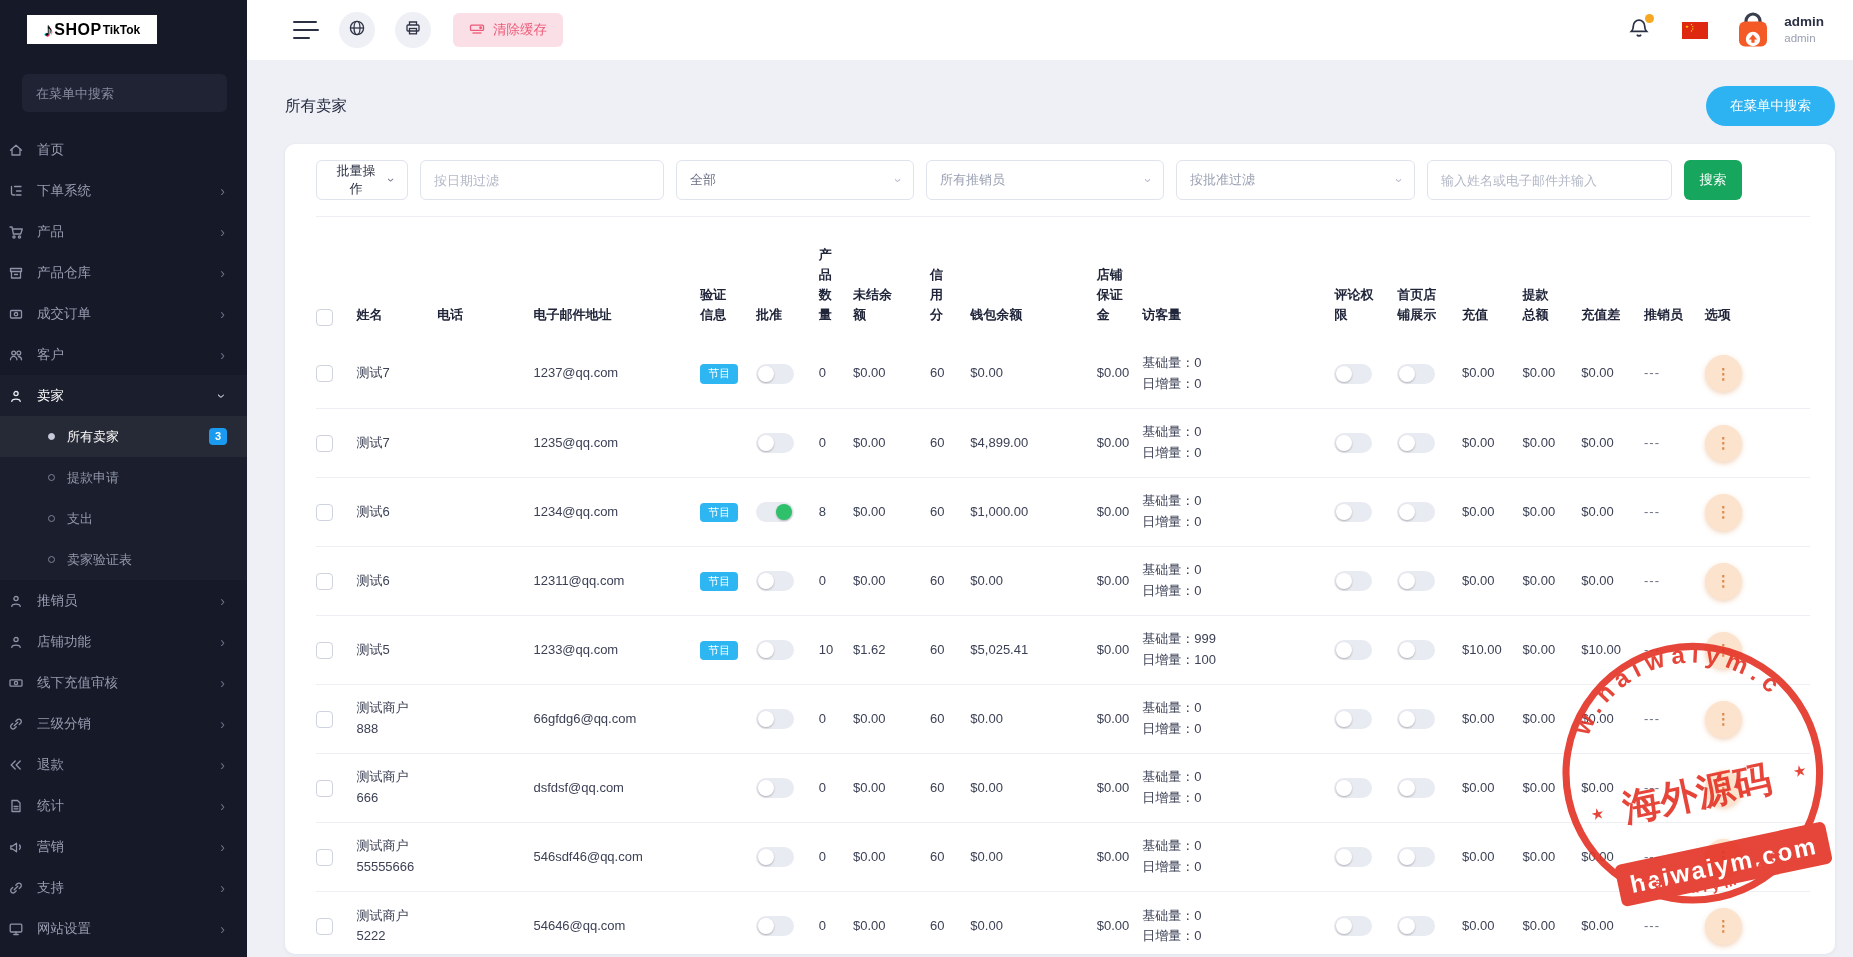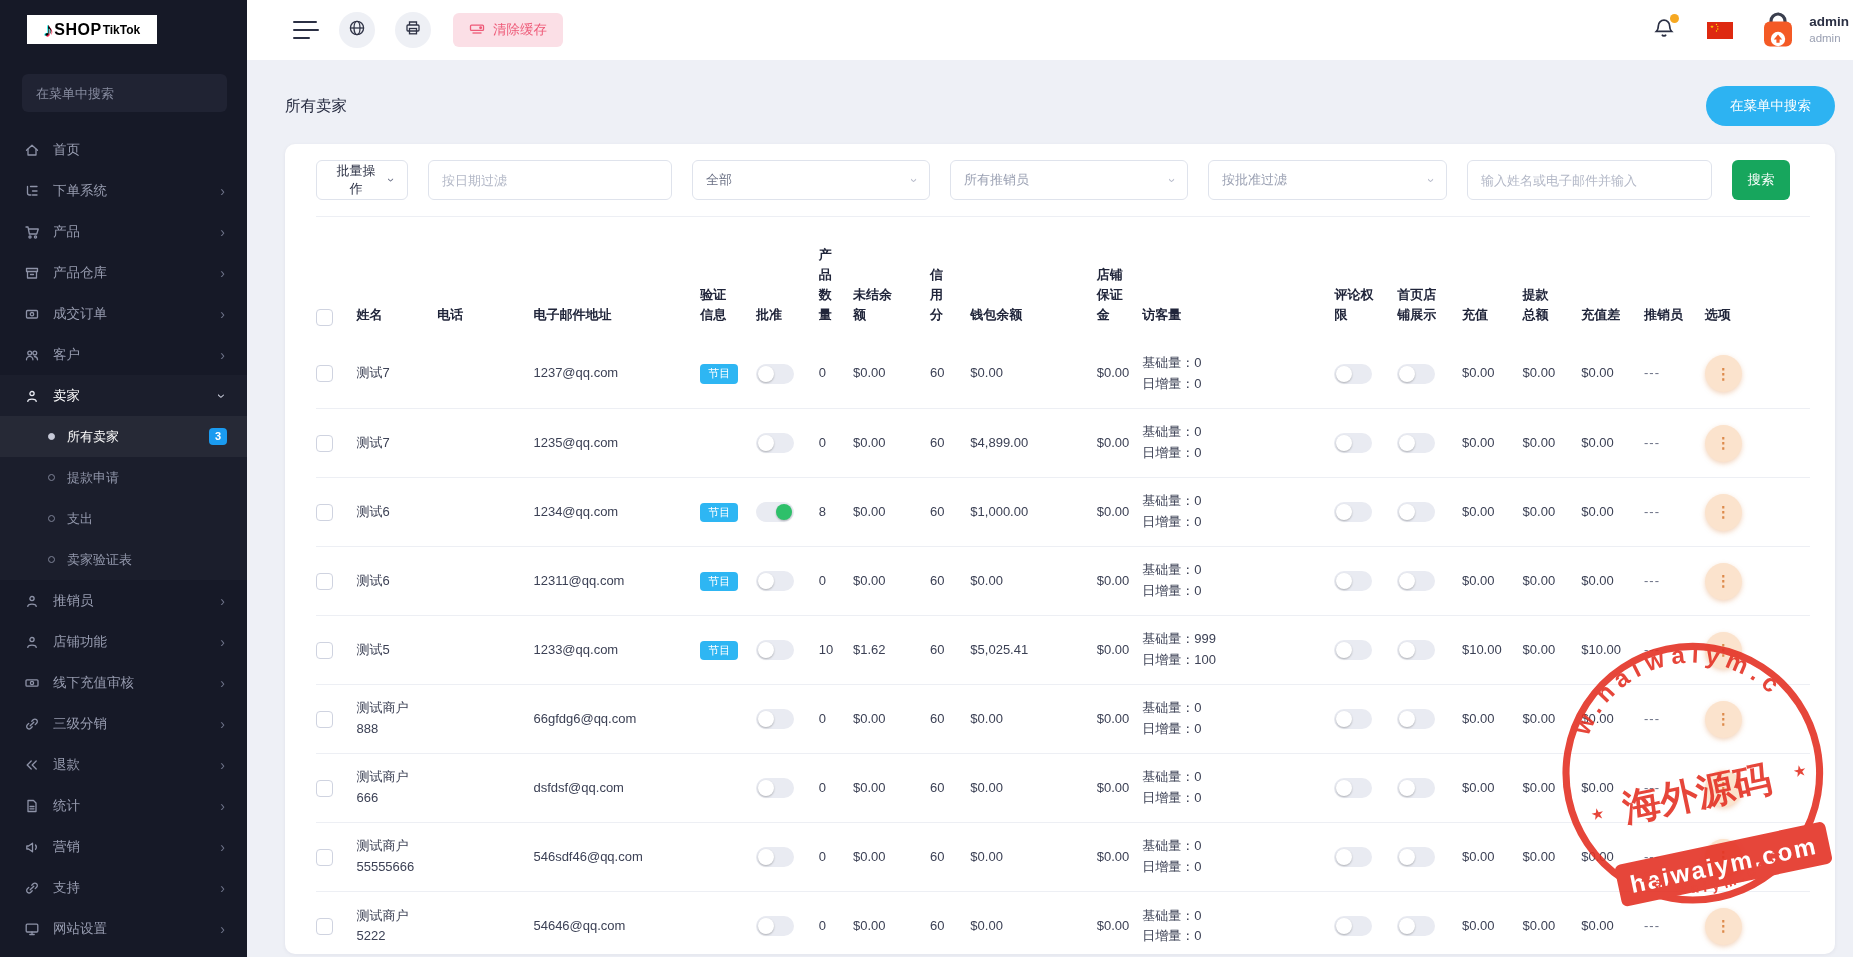--- a/index.html
+++ b/index.html
@@ -8,36 +8,36 @@
   
   .sidebar { position:absolute; left:0; top:0; width:247px; height:957px; background:#161927; z-index:10; }
   .logo-box { margin:15px 0 0 27px; width:130px; height:29px; background:#ffffff; display:flex; align-items:center; justify-content:center; gap:1px; }
   .logo-note { font-size:19px; font-weight:bold; color:#010101; text-shadow:-1px 0 0 #25f4ee, 1px 1px 0 #fe2c55; line-height:1; }
   .logo-shop { font-size:16px; font-weight:bold; color:#010101; letter-spacing:.5px; }
   .logo-tt { font-size:12px; font-weight:bold; color:#010101; }
   .side-search { margin:30px 20px 0 22px;text-decoration:underline; }
   .side-search input { width:100%; height:38px; background:#202333; border:none; border-radius:6px; color:#cfd2de; font-size:13px; padding:0 14px; outline:none; }
   .side-search input::placeholder { color:#878ca0; }
   .side-nav { margin-top:17px; }
-  .side-item { height:41px; display:flex; align-items:center; padding:0 22px 0 24px; color:#989db1; font-size:13.5px; cursor:pointer; }
+  .side-item { height:41px; display:flex; align-items:center; padding:0 22px 0 8px; color:#989db1; font-size:13.5px; cursor:pointer; }
   .side-item .ic { width:16px; height:16px; margin-right:13px; color:#8e93a8; flex:0 0 16px; }
   .side-item .ic svg { width:16px; height:16px; display:block; }
   .side-item .chev { margin-left:auto; color:#6d7288; font-size:14px; line-height:1; }
   .side-item.expanded { color:#ffffff; }
   .side-item.expanded .ic { color:#e8eaf2; }
   .side-item.expanded .chev { transform:rotate(90deg); color:#c9ccda; }
   .side-group { background:rgba(255,255,255,0.025); }
   .sub-item { height:41px; display:flex; align-items:center; padding:0 20px 0 48px; color:#9297ab; font-size:13px; cursor:pointer; }
   .sub-item .bullet { width:7px; height:7px; border-radius:50%; border:1.5px solid #7d8296; margin-right:12px; flex:0 0 7px; }
   .sub-item.active { color:#ffffff; background:rgba(255,255,255,0.05); }
   .sub-item.active .bullet { background:#c7cad8; border-color:#c7cad8; }
   .sub-badge { margin-left:auto; background:#1a9bf0; color:#fff; font-size:11px; font-weight:bold; padding:2px 6px; border-radius:4px; line-height:1.2; }
 
   
-  .topbar { position:absolute; left:247px; top:0; right:0; height:60px; background:#ffffff; display:flex; align-items:center; padding:0 4px 0 46px; z-index:5; }
+  .topbar { position:absolute; left:247px; top:0; right:0; height:60px; background:#ffffff; display:flex; align-items:center; padding:0 29px 0 46px; z-index:5; }
   .hamburger { width:26px; height:18px; display:flex; flex-direction:column; justify-content:space-between; cursor:pointer; }
   .hamburger i { display:block; height:2.4px; background:#2b3044; border-radius:2px; }
   .hamburger i:nth-child(1){ width:24px; } .hamburger i:nth-child(2){ width:26px; } .hamburger i:nth-child(3){ width:17px; }
   .circle-btn { width:36px; height:36px; border-radius:50%; background:#eef0f5; display:flex; align-items:center; justify-content:center; margin-left:20px; cursor:pointer; color:#2f3346; }
   .circle-btn svg { width:18px; height:18px; }
   .clear-cache { margin-left:22px; height:34px; background:#fbdfe6; color:#ee5a78; border:none; border-radius:6px; font-size:13.5px; display:flex; align-items:center; gap:8px; padding:0 16px; cursor:pointer; }
   .clear-cache svg { width:16px; height:16px; }
   .top-right { margin-left:auto; display:flex; align-items:center; }
   .bell-wrap { position:relative; cursor:pointer; color:#2b3044; }
   .bell-wrap svg { width:22px; height:22px; }
@@ -47,21 +47,21 @@
   .user-names { margin-left:10px; line-height:1.25; cursor:pointer; }
   .user-name { font-size:13.5px; font-weight:bold; color:#2b3044; }
   .user-role { font-size:11.5px; color:#9aa0b2; }
 
   
   .main { position:absolute; left:247px; top:60px; right:0; bottom:0; padding:0 18px 0 38px; }
   .page-head { margin-top:26px; display:flex; align-items:center; }
   .page-title { font-size:15.5px; font-weight:500; color:#262b40; }
   .add-btn { margin-left:auto; height:40px; border:none; border-radius:20px; background:#2db3f2; color:#fff; font-size:13.5px; padding:0 24px; cursor:pointer; }
   .card { margin-top:18px; background:#fff; border-radius:10px; box-shadow:0 1px 4px rgba(30,35,60,.06); padding:16px 25px 0 31px; height:810px; overflow:hidden; }
-  .filters { display:flex; gap:20px;border-radius:15px; }
+  .filters { display:flex; gap:12px;border-radius:15px; }
   .bulk-btn { height:40px; border:1px solid #dfe3ec; border-radius:6px; background:#fff; color:#2b3044; font-size:13px; padding:0 14px; display:flex; align-items:center; gap:8px; cursor:pointer; width:92px; }
   .f-input { height:40px; border:1px solid #dfe3ec; border-radius:6px; font-size:13px; padding:0 13px; color:#404040; outline:none; }
   .f-input::placeholder { color:#b3b8c7; }
   .f-select { height:40px; border:1px solid #dfe3ec; border-radius:6px; font-size:13px; padding:0 13px; display:flex; align-items:center; cursor:pointer; background:#fff; }
   .f-select .sel-chev { margin-left:auto; color:#b9bdcc; font-size:13px; transform:rotate(90deg); }
   .chev-sm { color:#6d7288; font-size:12px; transform:rotate(90deg); display:inline-block; }
   .w-date { width:244px; } .w-all { width:238px; color:#6b7185; } .w-sales { width:238px; color:#9aa0b2; } .w-appr { width:239px; color:#9aa0b2; } .w-name { width:245px; }
   .search-btn { width:58px; height:40px; border:none; border-radius:6px; background:#17a65d; color:#fff; font-size:13.5px; cursor:pointer; }
 
   

